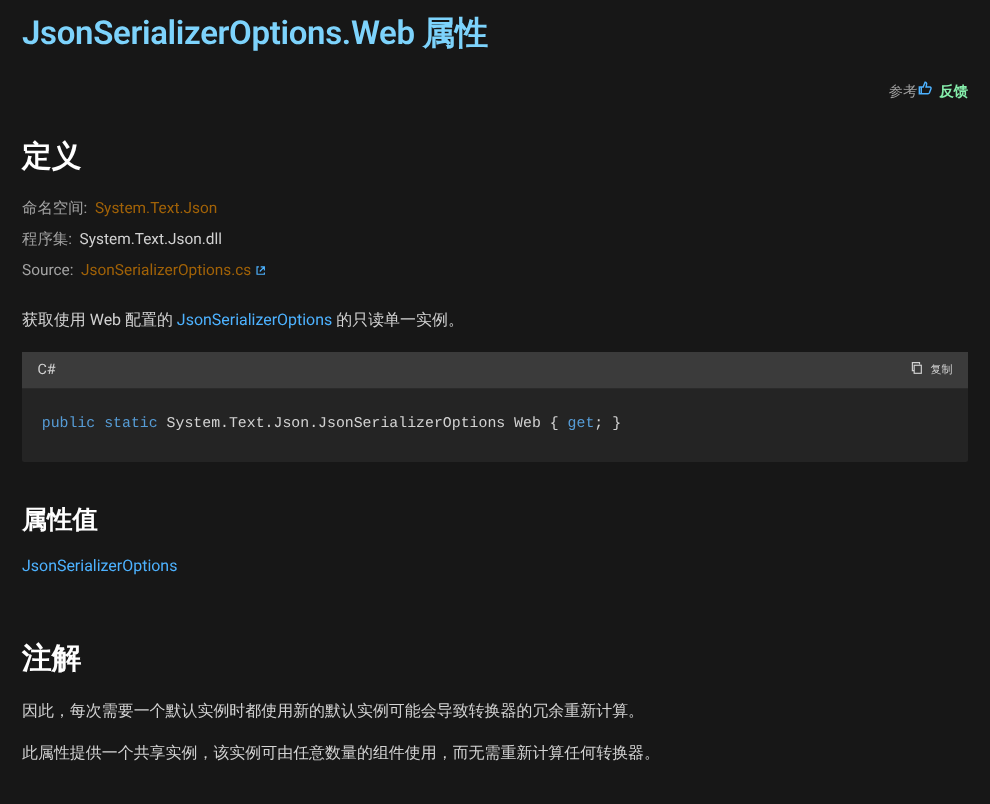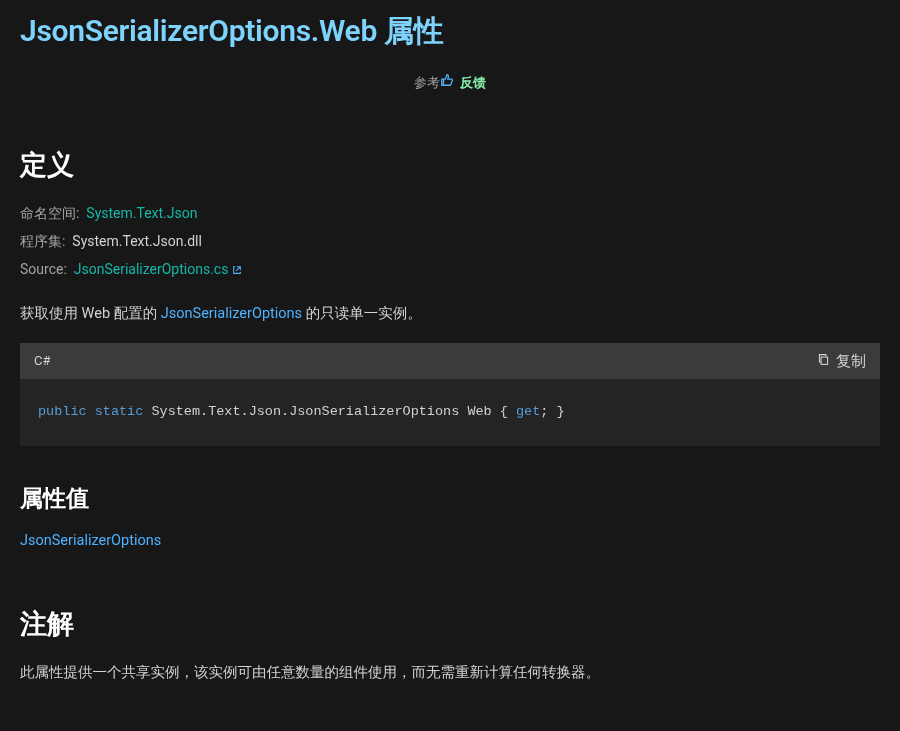--- a/index.html
+++ b/index.html
@@ -17,23 +17,23 @@
   h1.page-title {
     font-size: 30px;
     font-weight: 600;
     color: #7dd3fc;
     margin-top: 8px;
     margin-bottom: 20px;
     letter-spacing: -0.3px;
   }
   .meta-row {
     display: flex;
-    justify-content: center;
+    justify-content: flex-end;
     align-items: center;
-    margin-bottom: 52px;
+    margin-bottom: 28px;
     font-size: 13px;
   }
   .ref-label { color: #a0a0a0; }
   .feedback-btn {
     color: #86efac;
     display: flex;
     align-items: center;
     gap: 6px;
     cursor: pointer;
     font-weight: 600;
@@ -42,21 +42,21 @@
   .feedback-btn svg { width: 14px; height: 14px; }
   h2.section-h {
     font-size: 27px;
     font-weight: 600;
     color: #ffffff;
     margin-bottom: 18px;
     margin-top: 12px;
   }
   .def-row { margin-bottom: 7px; font-size: 14px; }
   .def-row .k { color: #a3a3a3; }
-  .def-row a { color: #14b8a6; text-decoration: none; }
+  .def-row a { color: #a16207; text-decoration: none; }
   .ext-icon {
     display: inline-block;
     margin-left: 4px;
     vertical-align: -1px;
   }
   .ext-icon svg { width: 10px; height: 10px; }
   .summary {
     margin-top: 22px;
     margin-bottom: 18px;
     color: #d2d2d2;
@@ -76,21 +76,21 @@
     padding: 7px 14px;
     font-size: 13px;
     color: #d2d2d2;
   }
   .copy-btn {
     display: flex;
     align-items: center;
     gap: 6px;
     cursor: pointer;
     color: #d2d2d2;
-    font-size: 15px;
+    font-size: 10px;
   }
   .copy-btn svg { width: 13px; height: 13px; }
   .code-body {
     padding: 23px 18px;
     font-family: Consolas, "Courier New", monospace;
     font-size: 13.5px;
     color: #d2d2d2;
     white-space: pre;
   }
   .kw-blue { color: #569cd6; }
@@ -162,17 +162,18 @@
     </span>
   </div>
   <div class="code-body"><span class="kw-blue">public</span> <span class="kw-blue">static</span><span> System.Text.Json.JsonSerializerOptions Web { </span><span class="kw-blue">get</span><span>; }</span></div>
 </div>
 
 <h2 class="section-h" style="font-size:23px;margin-bottom:14px;">属性值</h2>
 <a href="#" class="prop-link">JsonSerializerOptions</a>
 
 <h2 class="section-h">注解</h2>
 <div class="remarks">
+  <p>因此，每次需要一个默认实例时都使用新的默认实例可能会导致转换器的冗余重新计算。</p>
   <p>此属性提供一个共享实例，该实例可由任意数量的组件使用，而无需重新计算任何转换器。</p>
 </div>
 
 
 
 
 </body></html>

